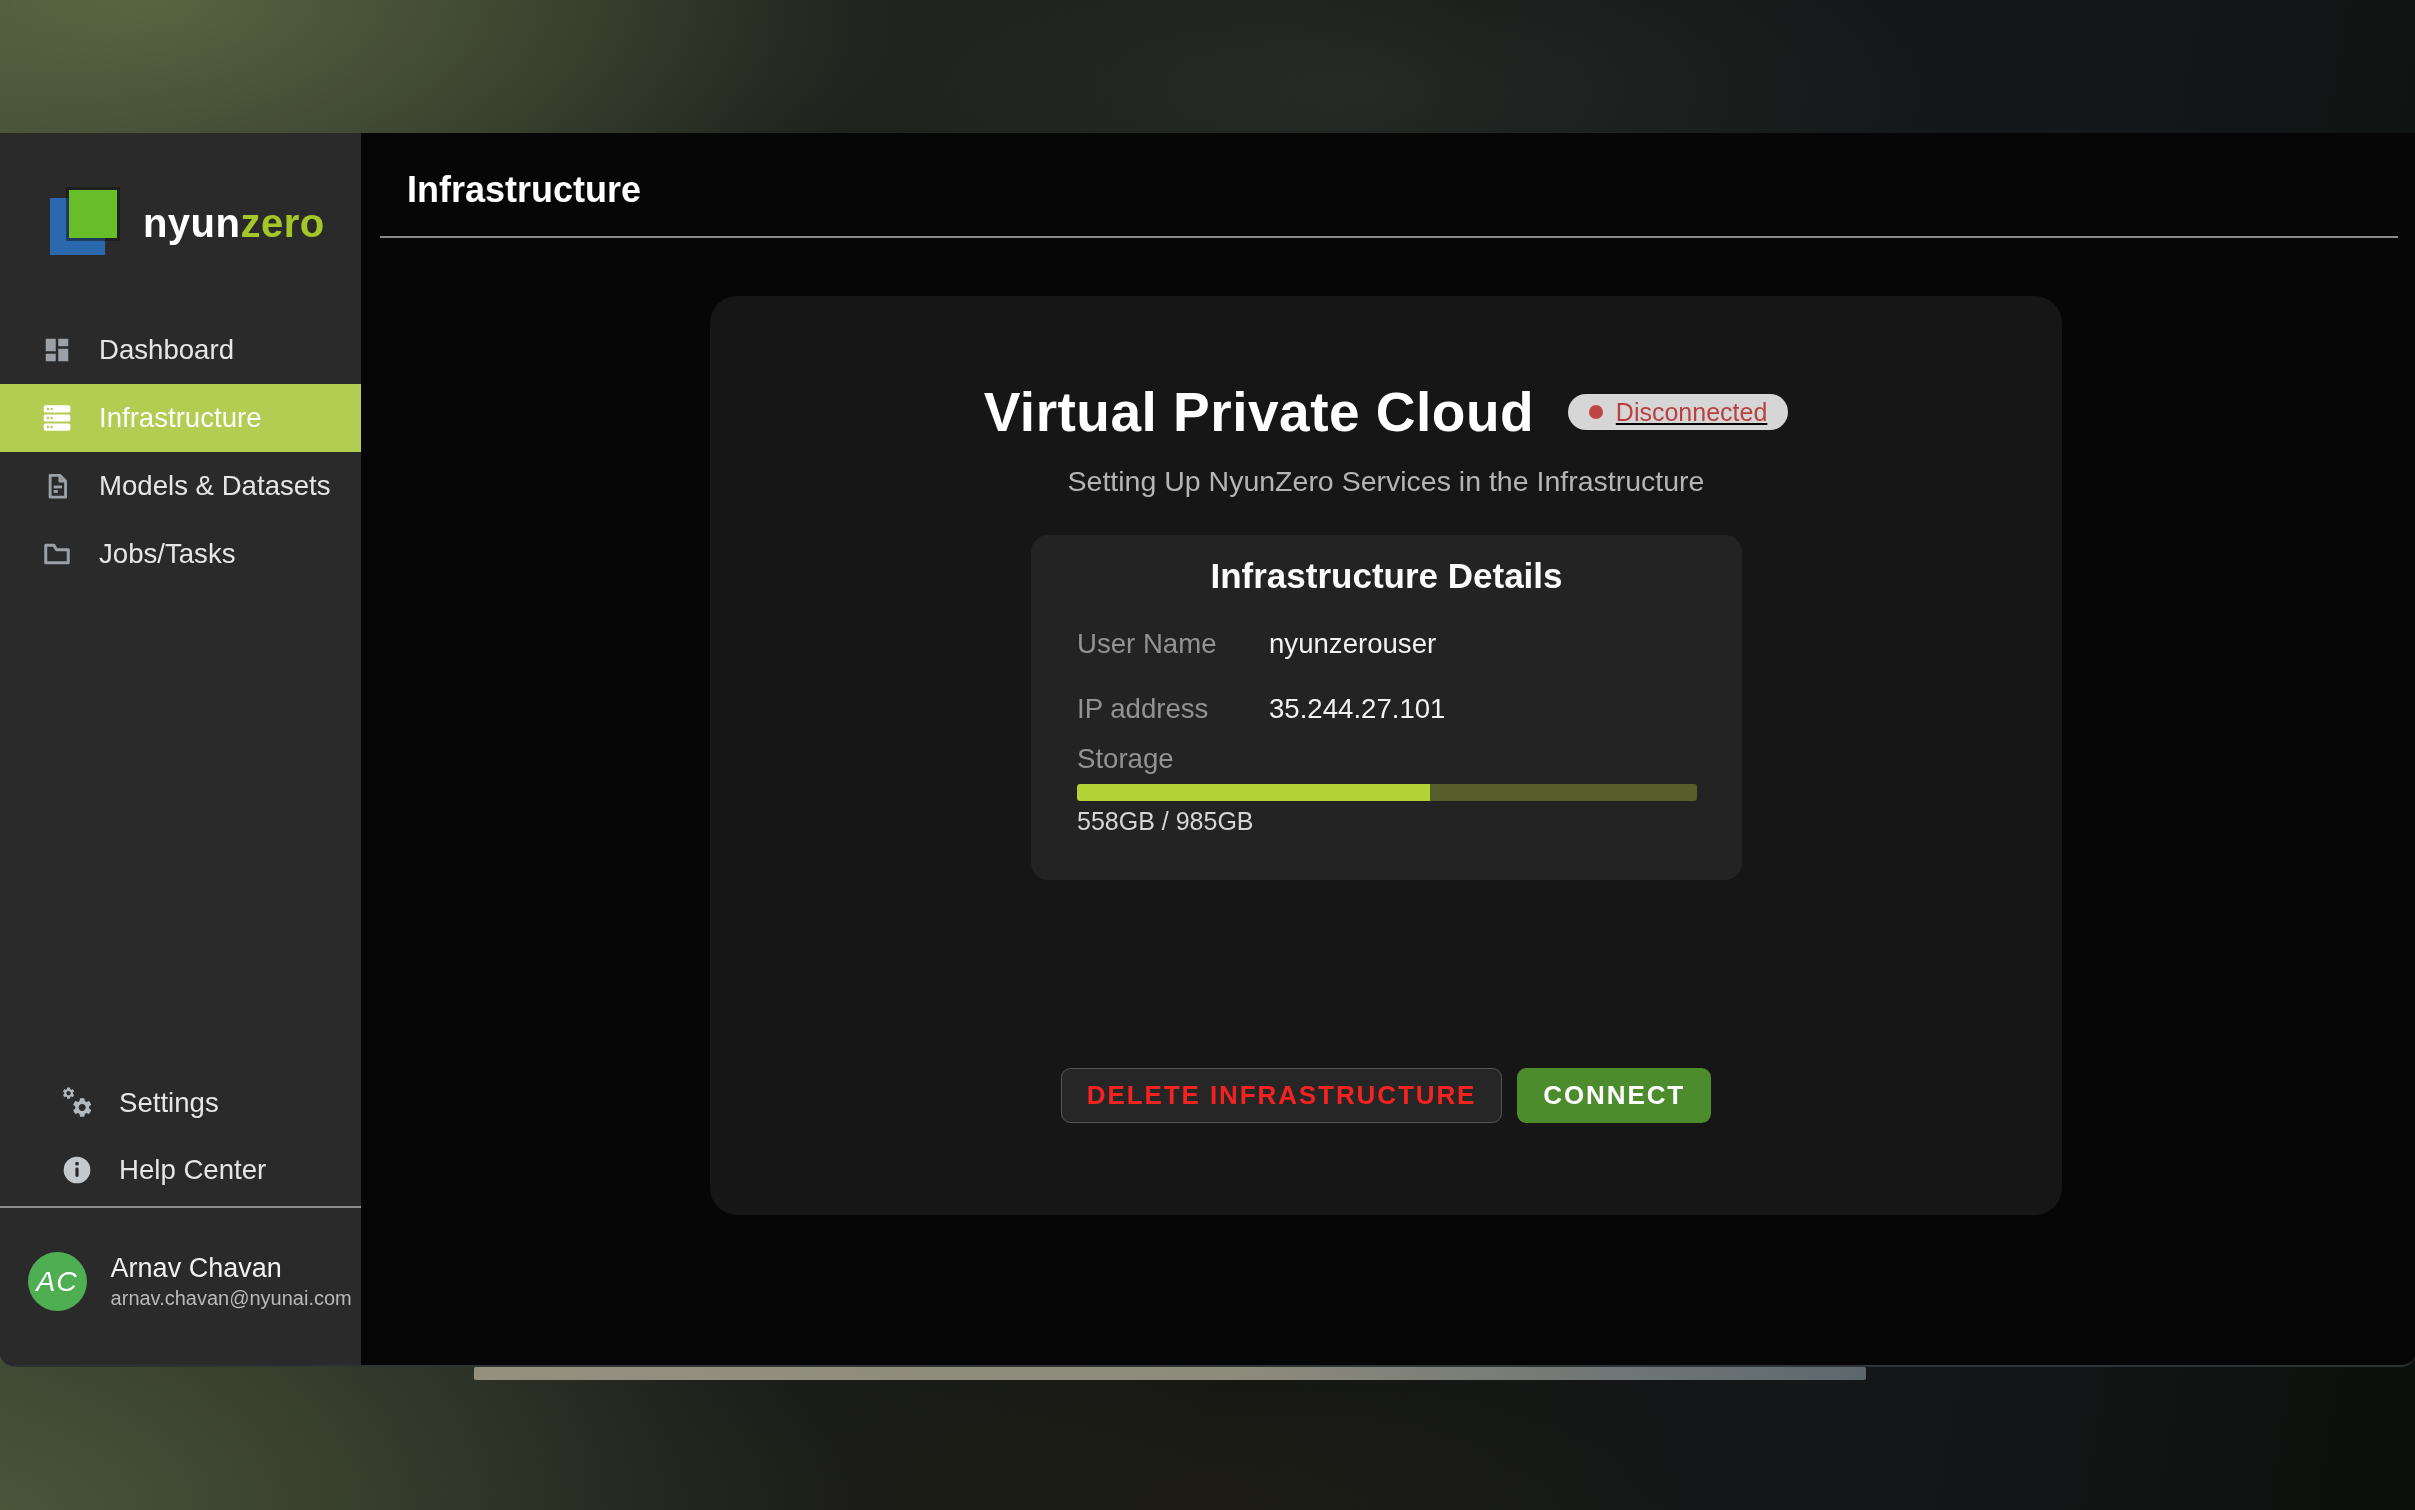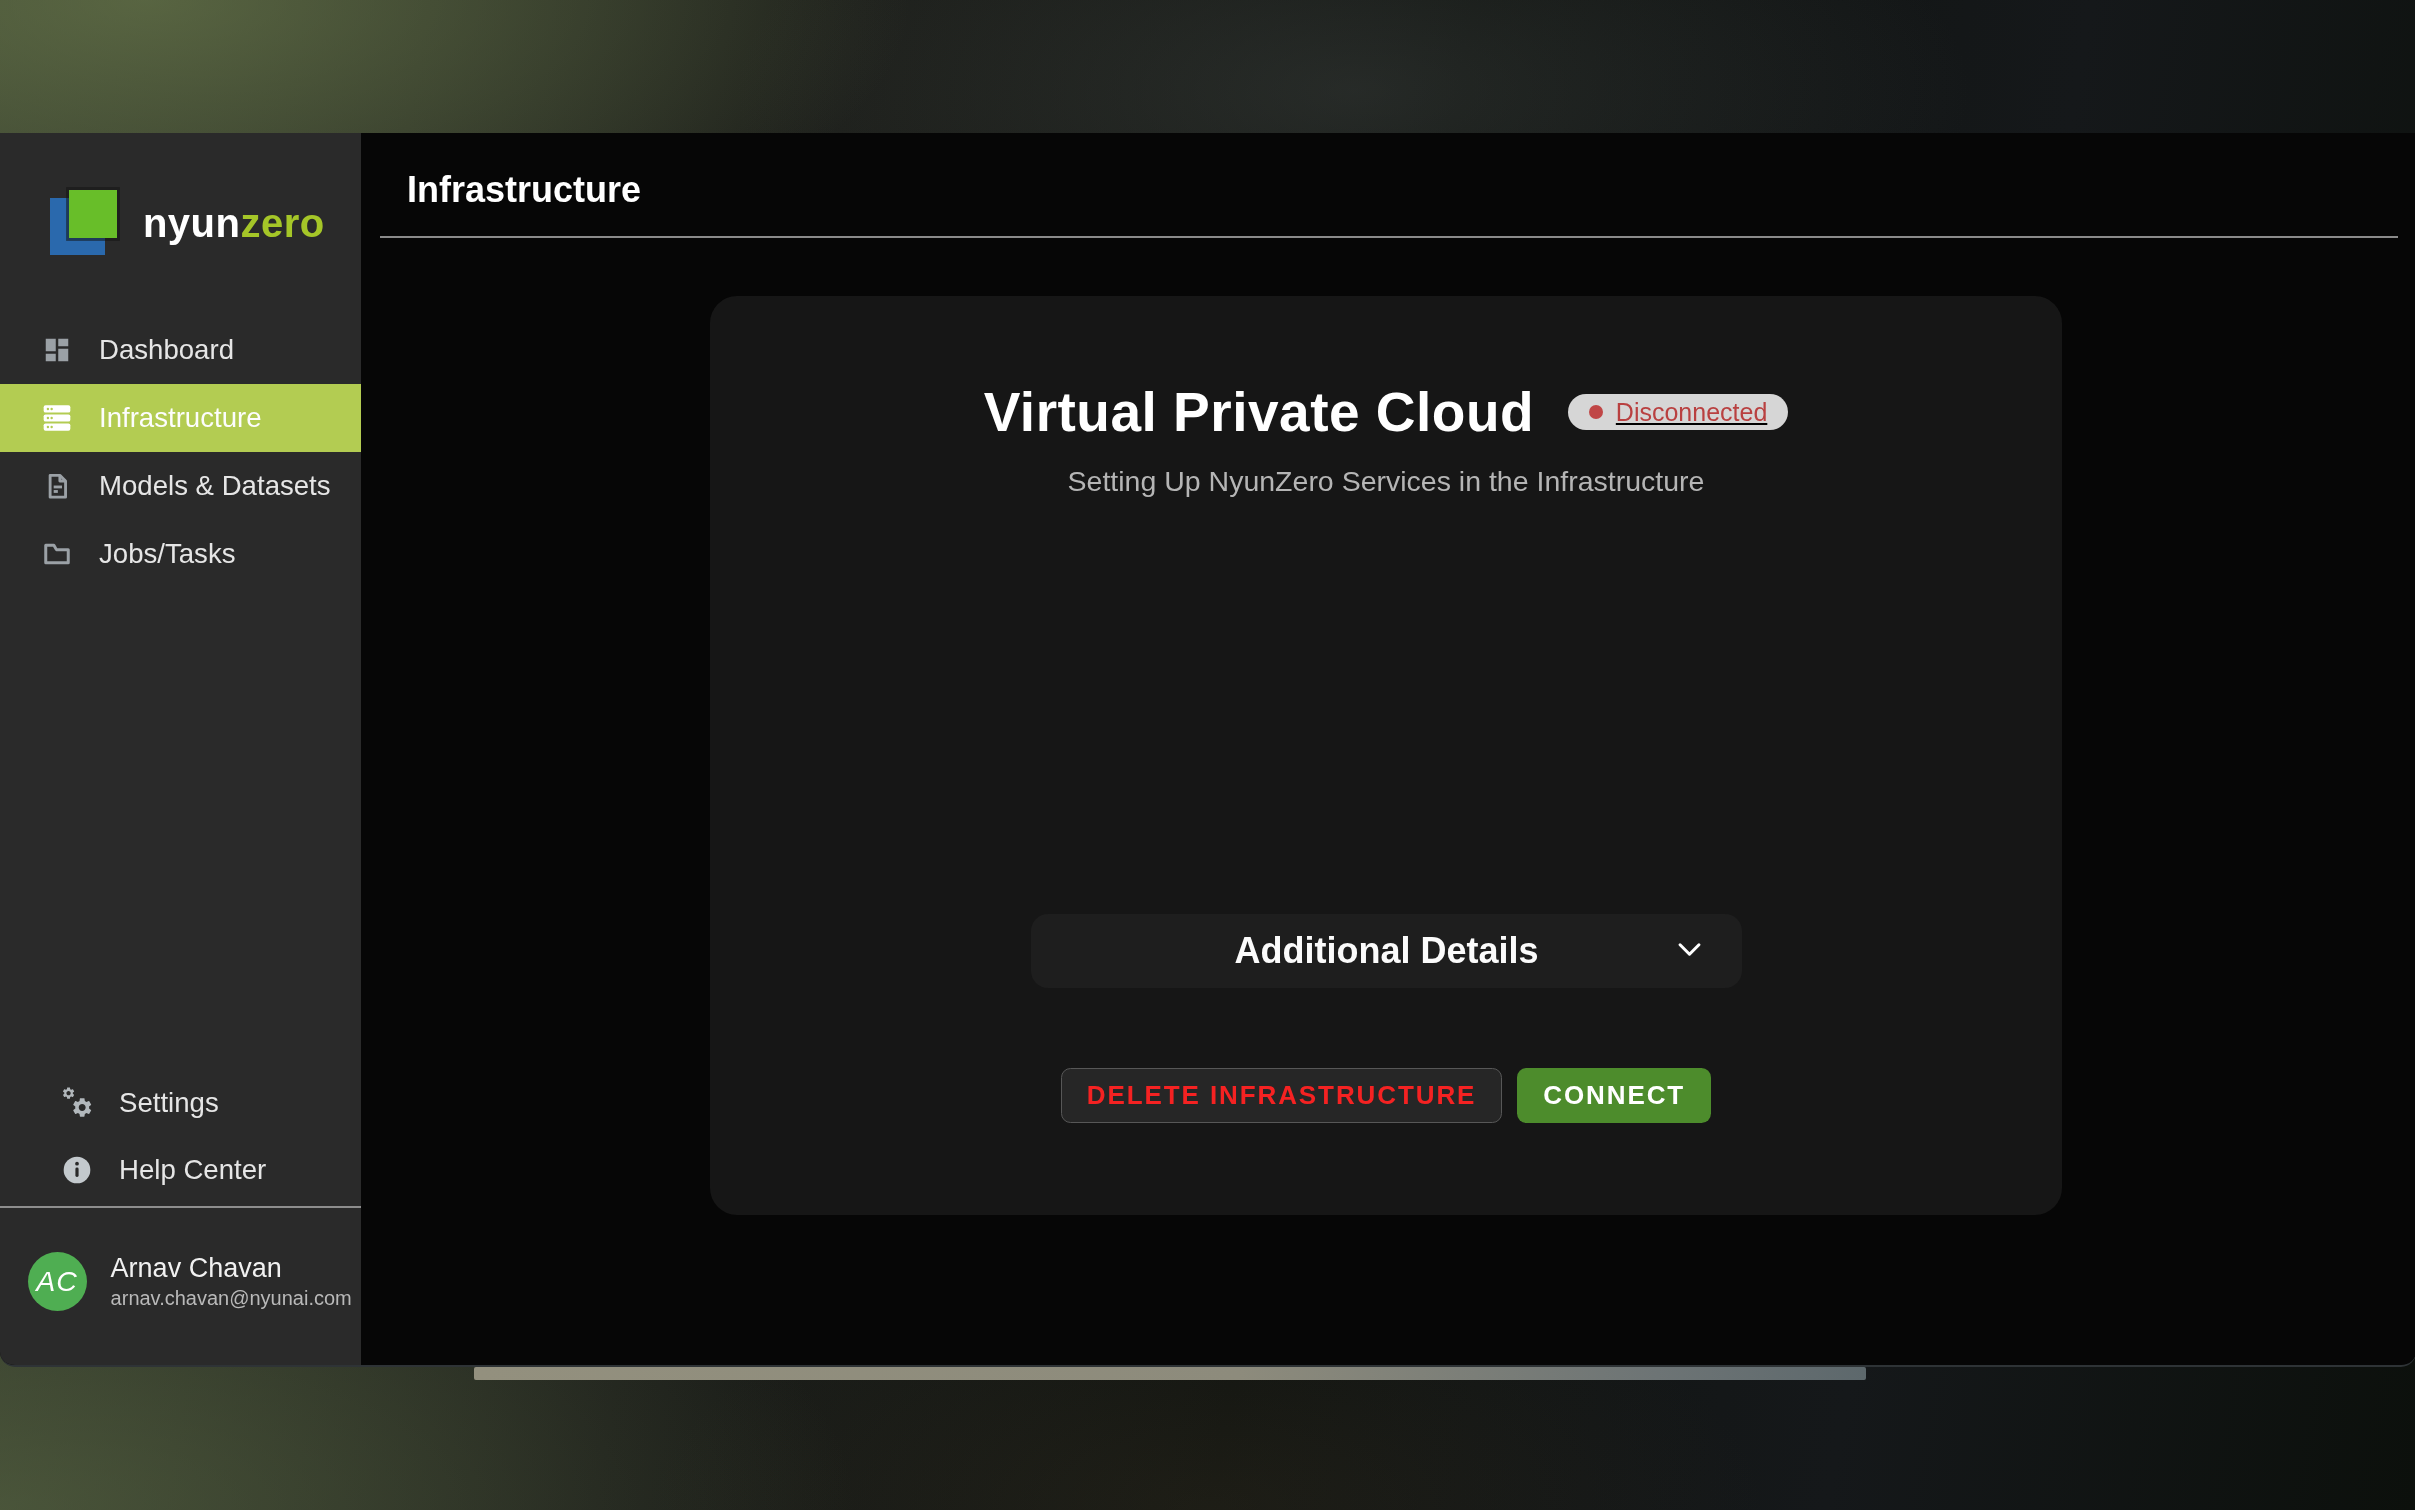--- a/index.html
+++ b/index.html
@@ -216,29 +216,39 @@
       <div class="vpc-head">
         <span class="vpc-title">Virtual Private Cloud</span>
         <span class="status-badge">
           <span class="status-dot"></span>
           <span class="status-label">Disconnected</span>
         </span>
       </div>
 
       <div class="vpc-subtitle">Setting Up NyunZero Services in the Infrastructure</div>
 
-
-      <div class="additional-card">
-        <span class="additional-title">Additional Details</span>
-        <span class="chevron">
-          <svg width="25" height="17" viewBox="0 0 26 18" fill="none" stroke="#ffffff" stroke-width="3.2" stroke-linecap="round" stroke-linejoin="round">
-            <polyline points="3,4 13,14 23,4"></polyline>
-          </svg>
-        </span>
-      </div>
+      <div class="details-card">
+        <div class="details-title">Infrastructure Details</div>
+
+        <div class="kv-row row-0">
+          <span class="kv-label">User Name</span>
+          <span class="kv-value">nyunzerouser</span>
+        </div>
+        <div class="kv-row row-1">
+          <span class="kv-label">IP address</span>
+          <span class="kv-value">35.244.27.101</span>
+        </div>
+
+        <div class="storage-label">Storage</div>
+        <div class="storage-track">
+          <div class="storage-fill" style="width: 57%;"></div>
+        </div>
+        <div class="storage-caption">558GB / 985GB</div>
+      </div>
+
 
       <div class="actions">
         <button class="btn btn-delete">DELETE INFRASTRUCTURE</button>
         <button class="btn btn-connect">CONNECT</button>
       </div>
 
     </div>
   </div>
 </div>
 

